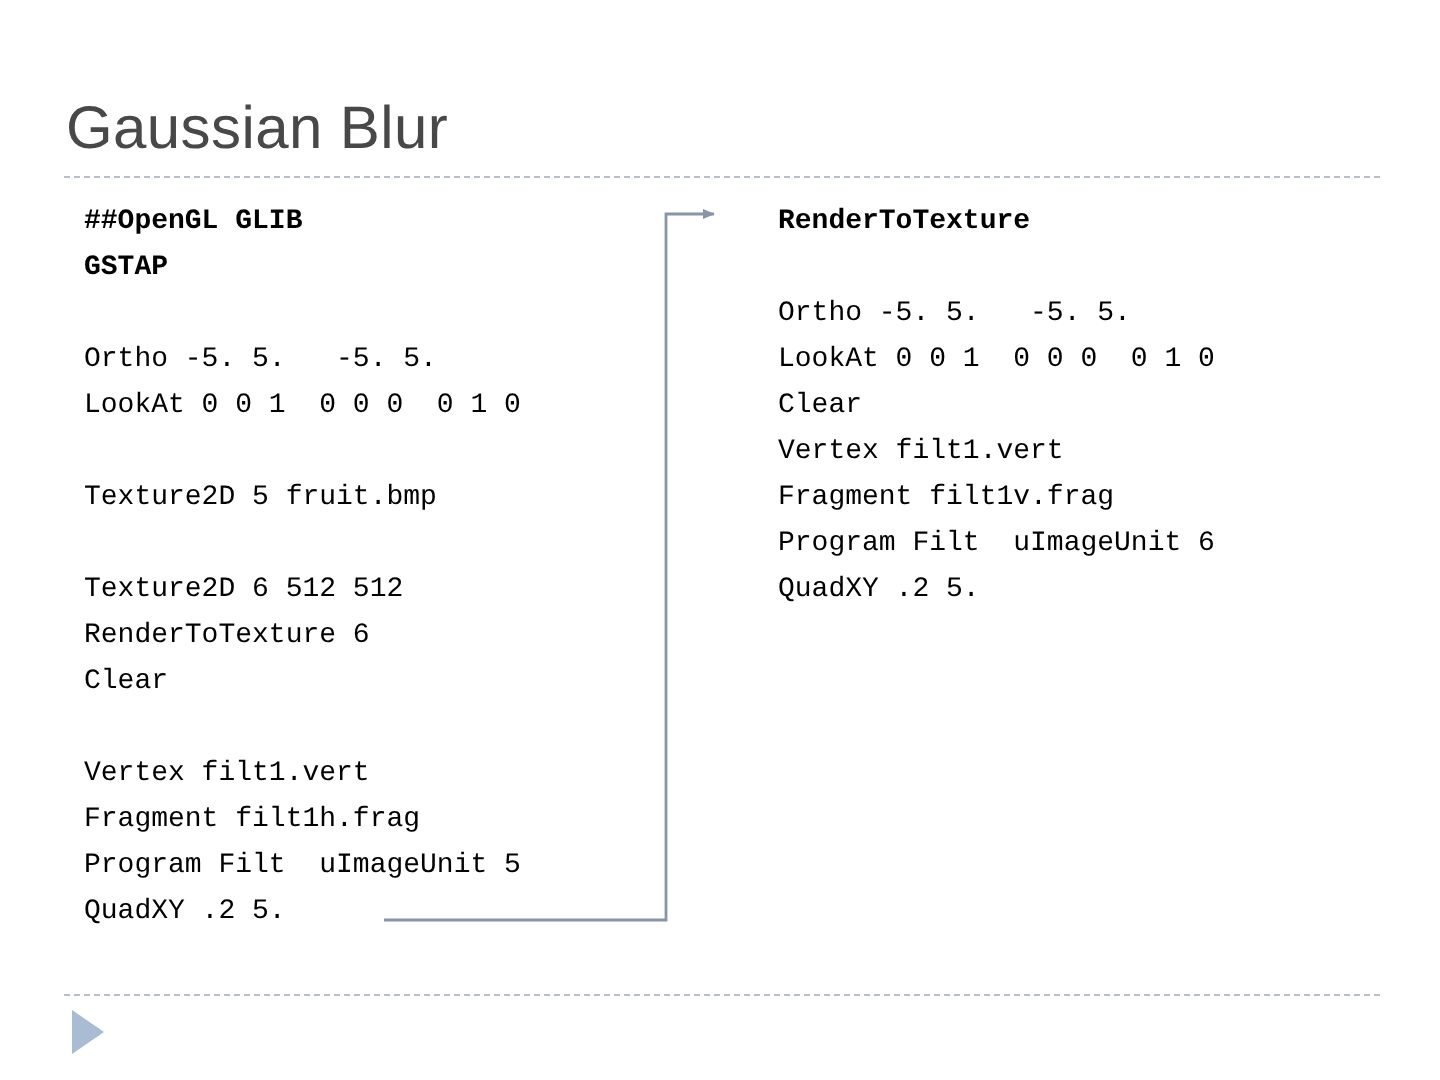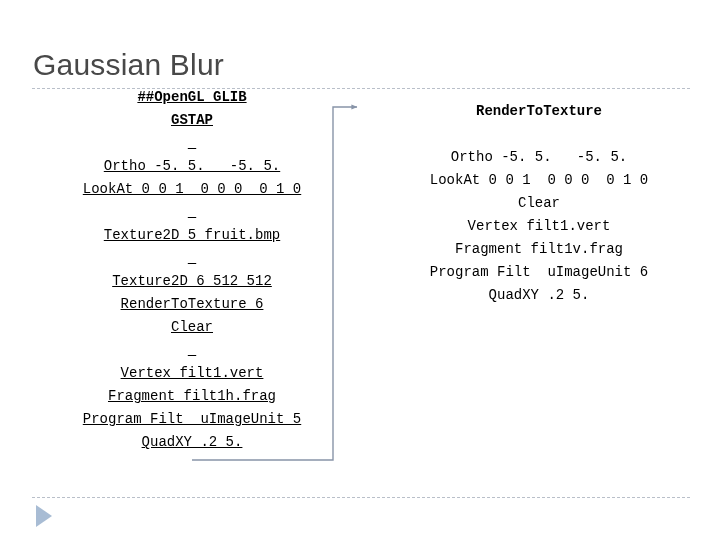--- a/index.html
+++ b/index.html
@@ -11,21 +11,20 @@
     height: 540px;
     background: #ffffff;
     font-family: "Liberation Sans", sans-serif;
     overflow: hidden;
   }
   #slide {
     position: relative;
     width: 636px;
     height: 540px;
     background: #ffffff;
-    text-align: center;
   }
 
   
   #slide-title {
     position: absolute;
     left: 33px;
     top: 47px;
     font-family: "Liberation Sans", sans-serif;
     font-size: 30px;
     line-height: 36px;
@@ -49,23 +48,22 @@
   
   .code-col {
     position: absolute;
     font-family: "Liberation Mono", "DejaVu Sans Mono", monospace;
     font-size: 14px;
     color: #000000;
     white-space: pre;
   }
   #left-col {
     left: 42px;
-    top: 86px;
+    top: 100px;
     width: 300px;
-    text-decoration: underline;
   }
   #right-col {
     left: 389px;
     top: 100px;
     width: 300px;
   }
   .code-line {
     height: 23px;
     line-height: 23px;
     white-space: pre;

